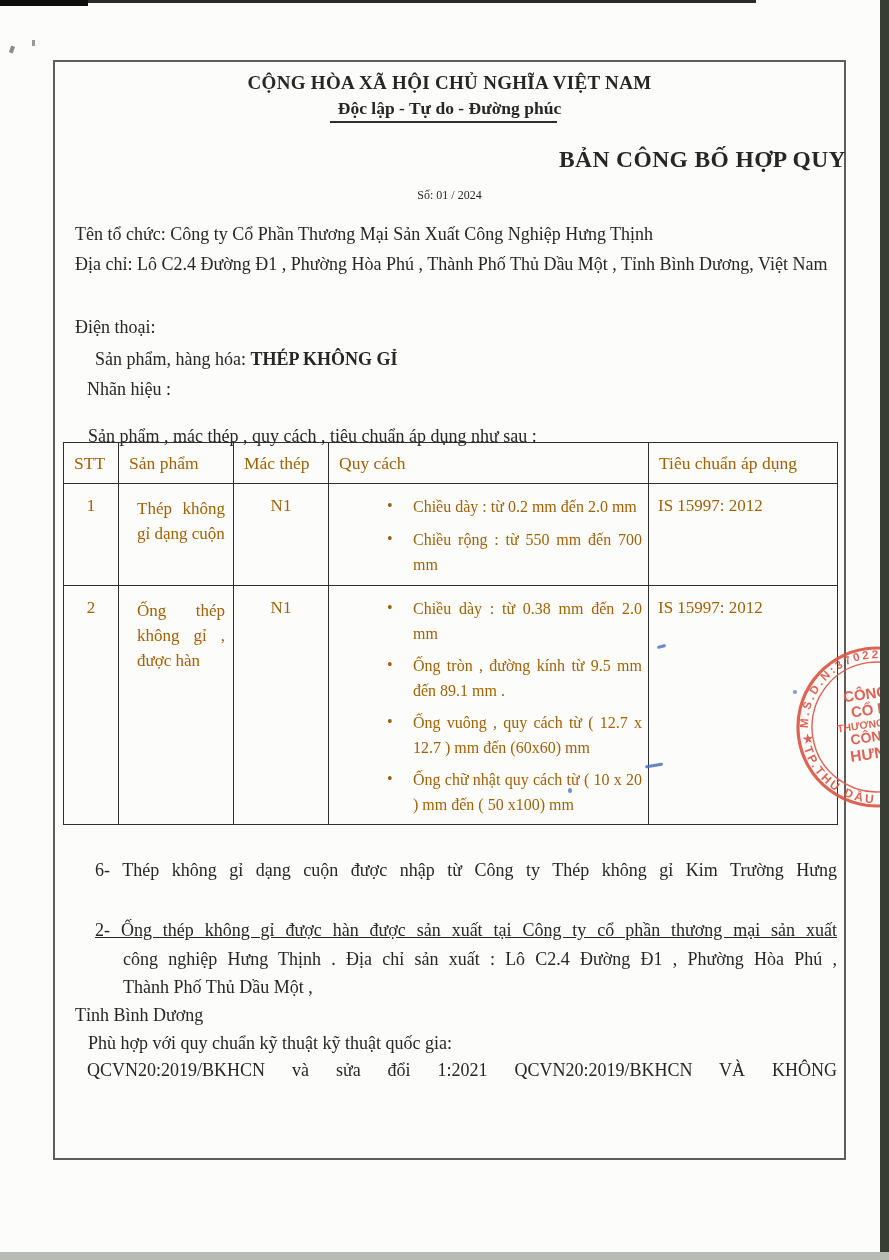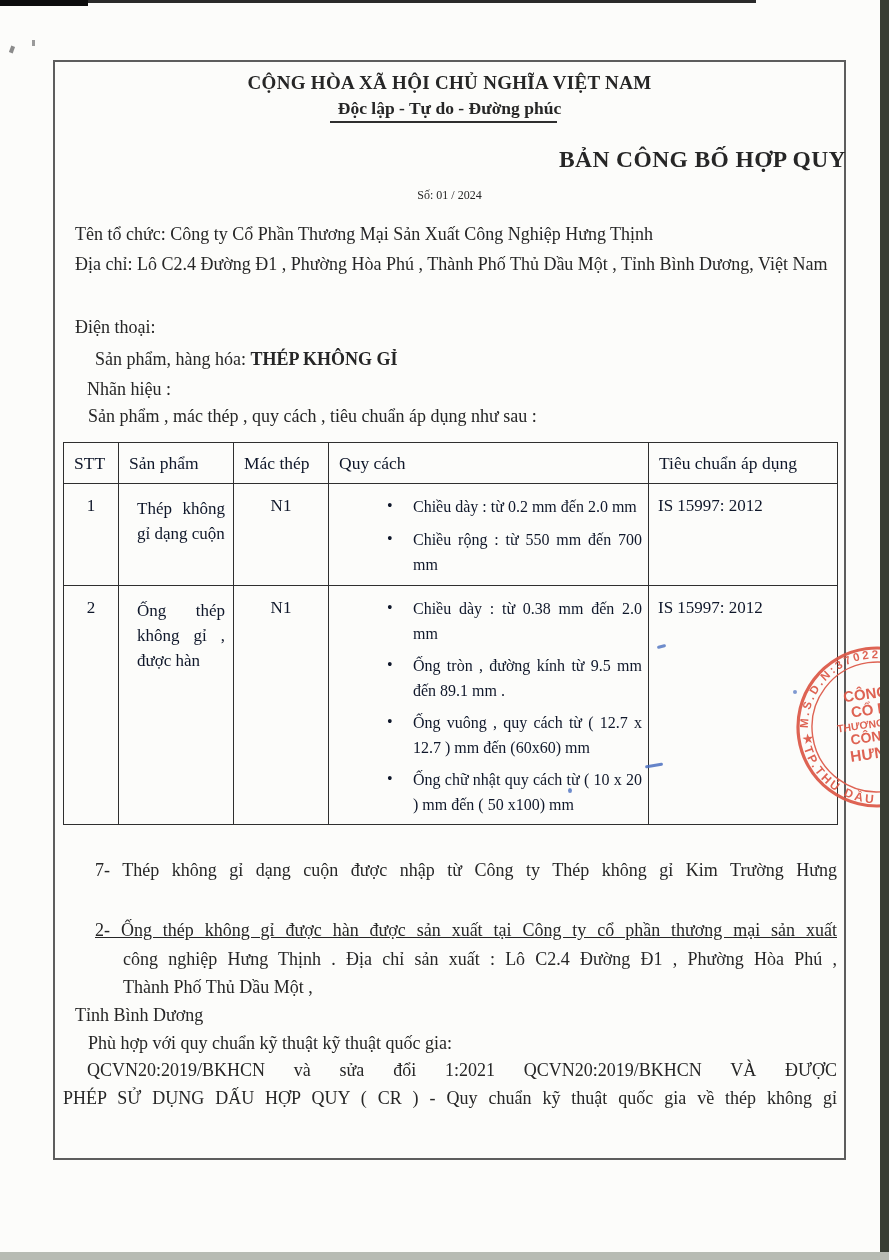--- a/index.html
+++ b/index.html
@@ -35,27 +35,27 @@
   .doc-title      { top:146px; font-size:23.5px; font-weight:bold; letter-spacing:.4px;text-align:right; }
   .doc-number     { top:188px; font-size:12px; }
 
   .bodyline { font-size:18px; line-height:24px; white-space:nowrap; }
   .org       { left:75px; top:222px; }
   .address   { left:75px; top:250px; width:762px; white-space:normal; text-align:justify; line-height:28.5px; }
   .phone     { left:75px; top:315px; }
   .product   { left:87px; top:347px;margin-left:8px; }
   .product b { font-weight:bold; }
   .brand     { left:87px; top:377px; }
-  .tintro    { left:88px; top:404px;text-align:center; }
+  .tintro    { left:88px; top:424px;text-align:center; }
 
   
   table.products {
     position:absolute; left:63px; top:442px; width:774px;
     border-collapse:collapse; table-layout:fixed;
-    font-size:17px; color:#0f172a;
+    font-size:17px; color:#a16207;
     z-index:2;
   }
   table.products th, table.products td { border:1.8px solid #2f2f2f; vertical-align:top; }
   table.products th {
     font-weight:normal; text-align:left; font-size:17.5px;
     height:41px; vertical-align:middle; padding:0 0 0 10px;
   }
   th.c-stt { text-align:center; padding:0; }
   td.cell-stt { text-align:center; padding-top:12px; }
   td.cell-sp  { padding:12px 8px 0 18px; text-align:justify; line-height:25px; }
@@ -156,28 +156,27 @@
           <li><span class="dot">•</span><span>Ống tròn , đường kính từ 9.5 mm đến 89.1 mm .</span></li>
           <li><span class="dot">•</span><span>Ống vuông , quy cách từ ( 12.7 x 12.7 ) mm đến (60x60) mm</span></li>
           <li><span class="dot">•</span><span>Ống chữ nhật quy cách từ ( 10 x 20 ) mm đến ( 50 x100) mm</span></li>
         </ul>
       </td>
       <td class="cell-tc">IS 15997: 2012</td>
     </tr>
   </tbody>
     </table>
 
-  <div class="abs bodyline justline n1a">7-  Thép không gỉ dạng cuộn được nhập từ Công ty Thép không gỉ Kim Trường Hưng</div>
+  <div class="abs bodyline justline n1a">6-  Thép không gỉ dạng cuộn được nhập từ Công ty Thép không gỉ Kim Trường Hưng</div>
   <div class="abs bodyline justline n2a">2-  Ống thép không gỉ được hàn được sản xuất tại Công ty cổ phần thương mại sản xuất</div>
   <div class="abs bodyline justline n2b">công nghiệp Hưng Thịnh . Địa chỉ sản xuất : Lô C2.4 Đường Đ1 , Phường Hòa Phú ,</div>
   <div class="abs bodyline n2c">Thành Phố Thủ Dầu Một ,</div>
   <div class="abs bodyline prov">Tỉnh Bình Dương</div>
   <div class="abs bodyline conf">Phù hợp với quy chuẩn kỹ thuật kỹ thuật quốc gia:</div>
-  <div class="abs bodyline justline std1">QCVN20:2019/BKHCN và sửa đổi 1:2021 QCVN20:2019/BKHCN VÀ ĐƯỢC</div>
-  <div class="abs bodyline justline std2">PHÉP SỬ DỤNG DẤU HỢP QUY ( CR ) -  Quy chuẩn kỹ thuật quốc gia về thép không gỉ</div>
+  <div class="abs bodyline justline std1">QCVN20:2019/BKHCN và sửa đổi 1:2021 QCVN20:2019/BKHCN VÀ KHÔNG</div>
 
   <svg class="abs stamp" width="180" height="180" viewBox="0 0 180 180">
     <g transform="rotate(-8 90 90)" font-family="Liberation Sans, sans-serif" font-weight="bold">
       <defs>
         <path id="arcTop" d="M 21.5 81.6 A 69 69 0 0 1 158.7 84.0" fill="none"></path>
         <path id="arcBottom" d="M 14.7 100.6 A 76 76 0 0 0 165.3 100.6" fill="none"></path>
       </defs>
       <circle cx="90" cy="90" r="79" fill="none" stroke-width="3.2" stroke="#dc5847"></circle>
       <circle cx="90" cy="90" r="65" fill="none" stroke-width="1.4" stroke="#dc5847"></circle>
       <text font-size="11.5" letter-spacing="2.6" fill="#dc5847"><textPath href="#arcTop">M.S.D.N:37022666</textPath></text>

